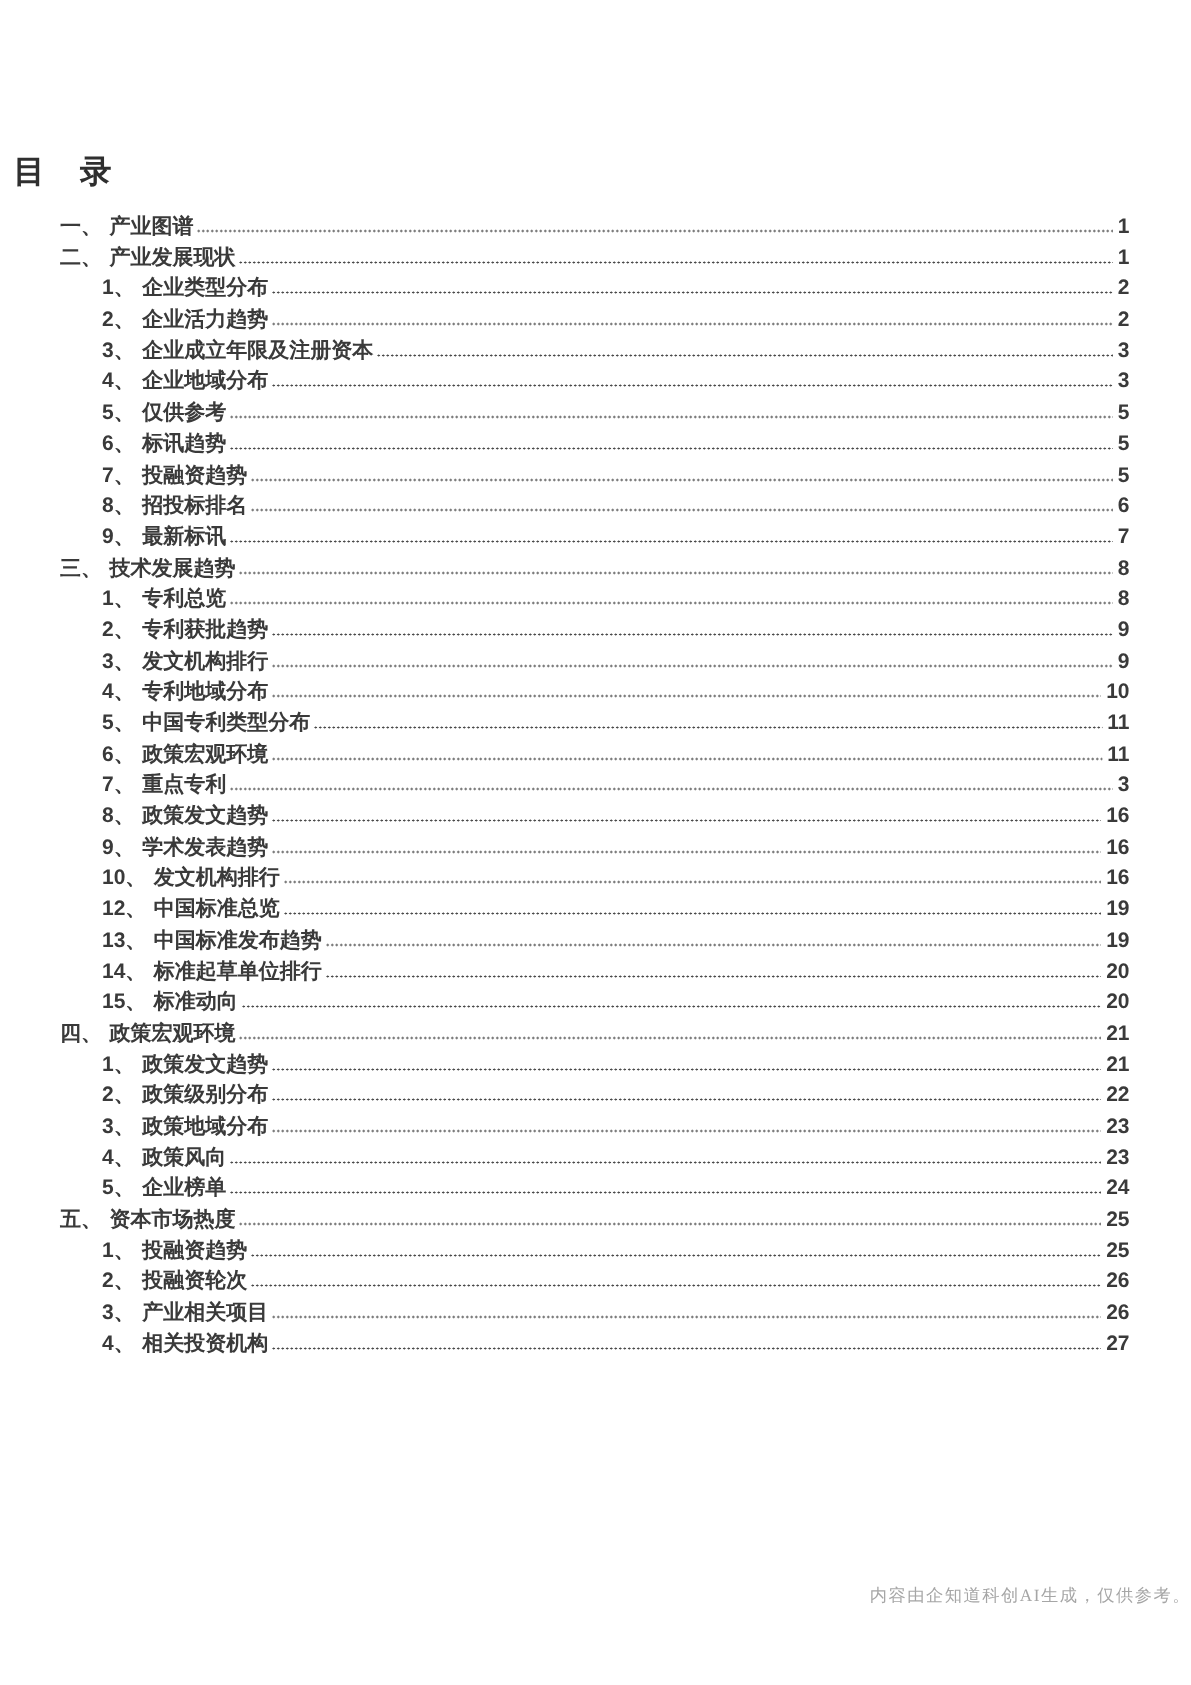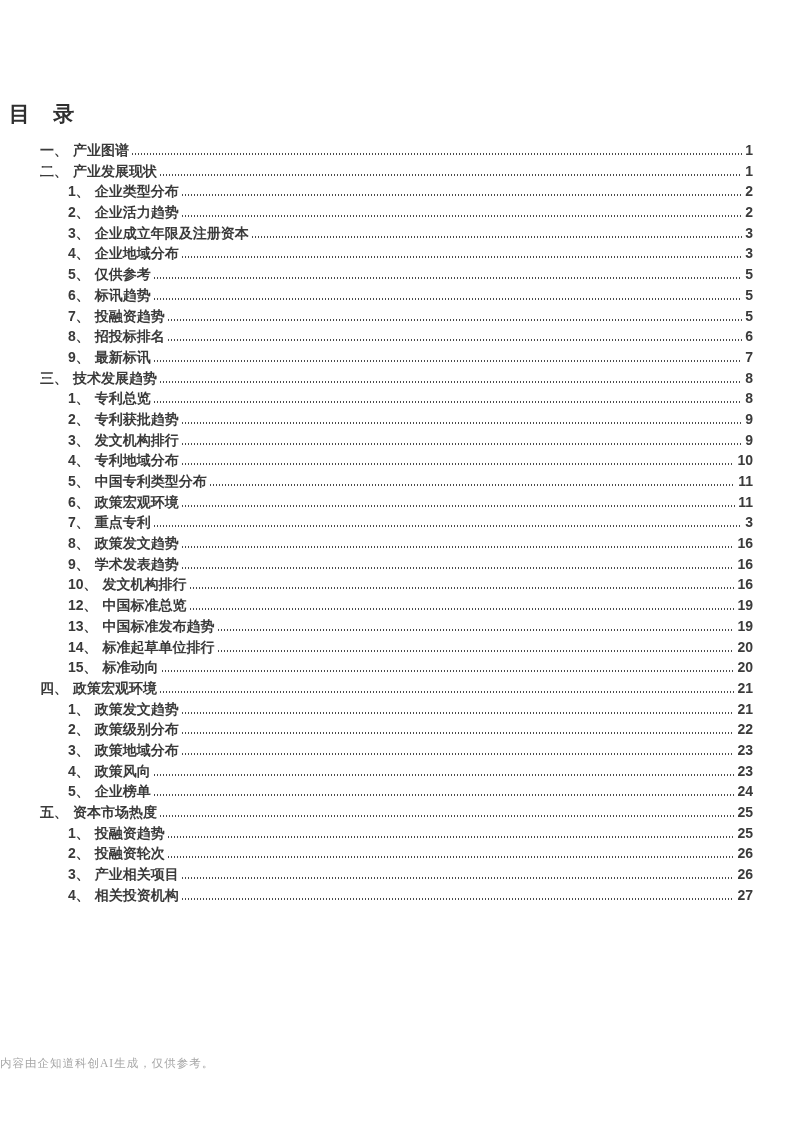--- a/index.html
+++ b/index.html
@@ -60,21 +60,21 @@
   }
   .toc-page {
     flex: 0 0 auto;
     margin-left: 1px;
   }
   .page-footer {
     position: absolute;
     top: 1056px;
     left: 0;
     width: 100%;
-    text-align: left;
+    text-align: right;
     font-family: "Liberation Serif", "DejaVu Serif", serif;
     font-size: 11.5px;
     color: #a6a6a6;
     letter-spacing: 1px;
   }
 </style>
 </head>
 <body>
 
 <div>

